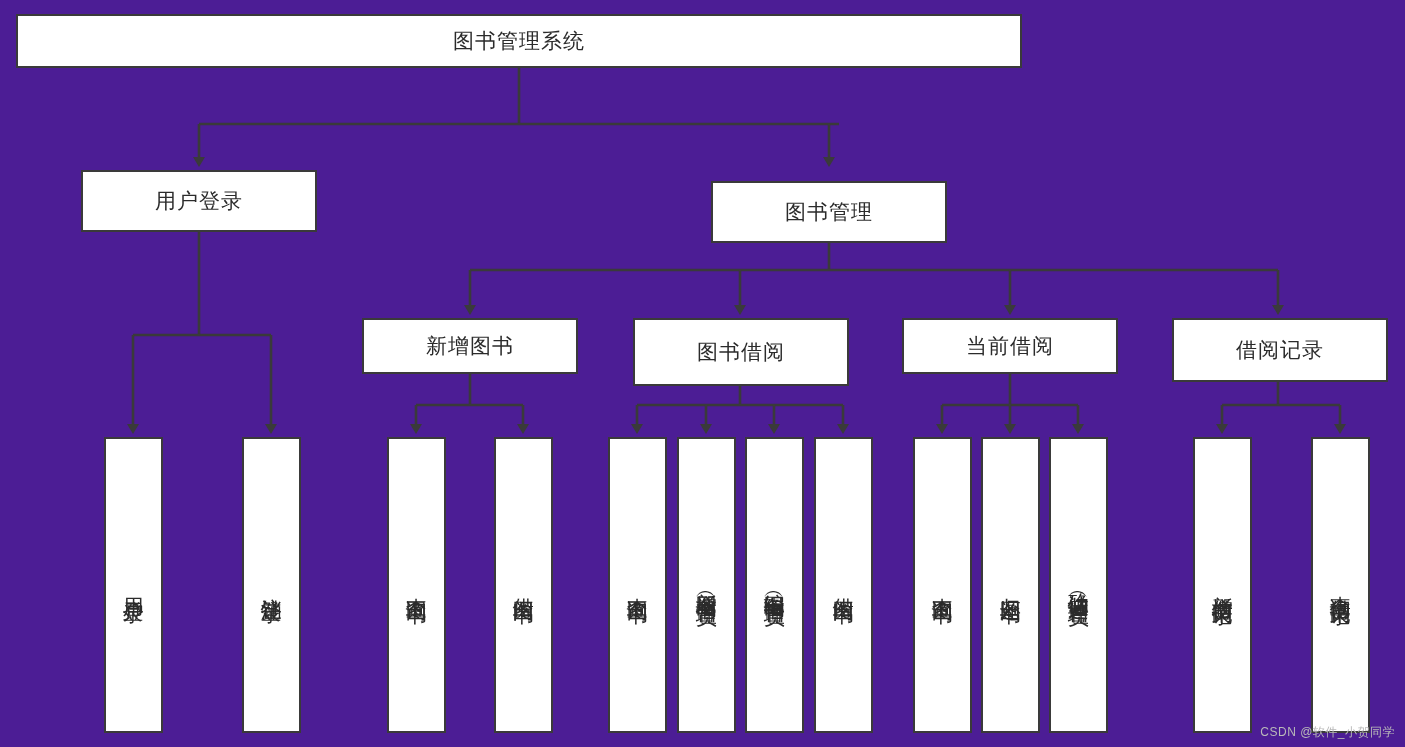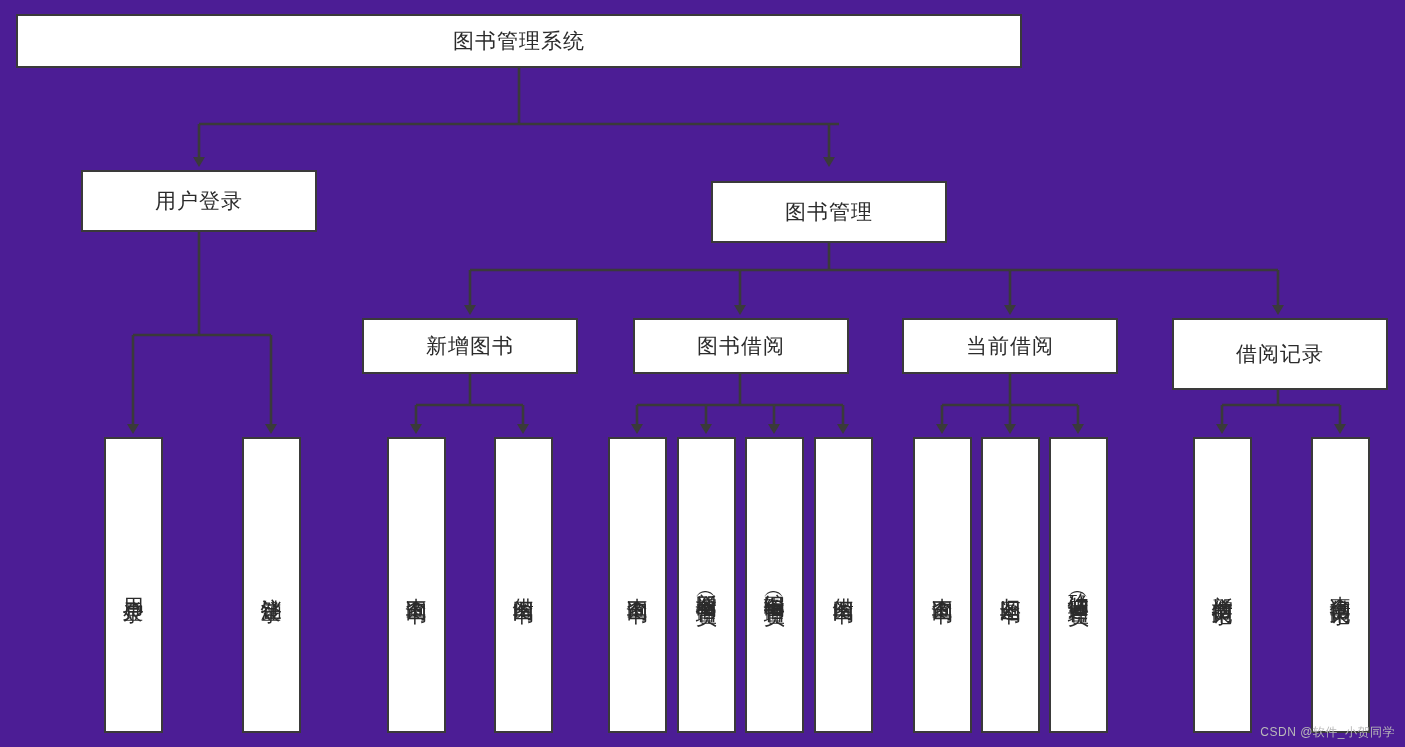--- a/index.html
+++ b/index.html
@@ -119,23 +119,23 @@
       <path d="M1340,405 L1340,425" marker-end="url(#arrow)"></path>
     </g>
   </svg>
 
   <div class="node horiz" style="left:16px; top:14px; width:1006px; height:54px;">图书管理系统</div>
 
   <div class="node horiz" style="left:81px; top:170px; width:236px; height:62px;">用户登录</div>
   <div class="node horiz" style="left:711px; top:170px; width:236px; height:62px;margin-top:11px;">图书管理</div>
 
   <div class="node horiz" style="left:362px; top:318px; width:216px; height:56px;">新增图书</div>
-  <div class="node horiz" style="left:633px; top:318px; width:216px; height:56px;">图书借阅</div>
+  <div class="node horiz" style="left:633px; top:318px; width:216px; height:68px;">图书借阅</div>
   <div class="node horiz" style="left:902px; top:318px; width:216px; height:56px;">当前借阅</div>
-  <div class="node horiz" style="left:1172px; top:318px; width:216px; height:72px;">借阅记录</div>
+  <div class="node horiz" style="left:1172px; top:318px; width:216px; height:64px;">借阅记录</div>
 
   <div class="node vert" style="left:104px; top:437px; width:59px; height:296px;">
     <span class="vtext">用户登录</span>
   </div>
   <div class="node vert" style="left:242px; top:437px; width:59px; height:296px;">
     <span class="vtext">注销登录</span>
   </div>
 
   <div class="node vert" style="left:387px; top:437px; width:59px; height:296px;">
     <span class="vtext">查询图书</span>

